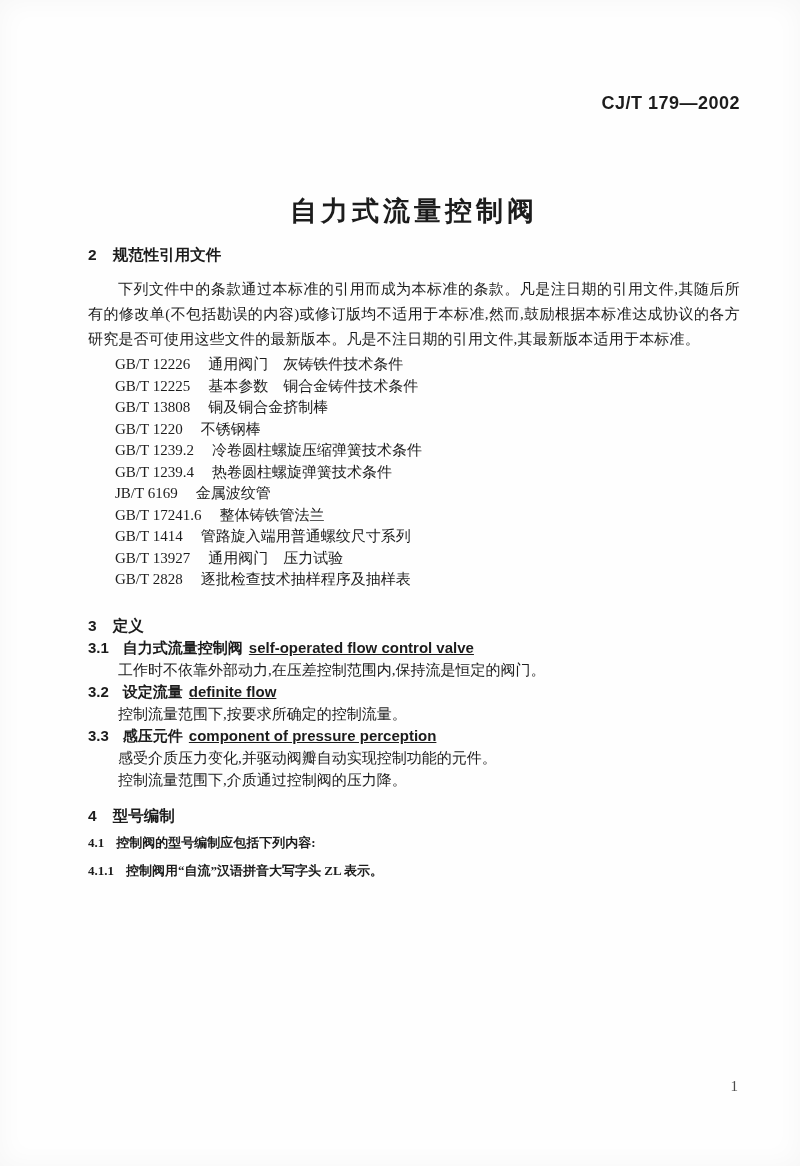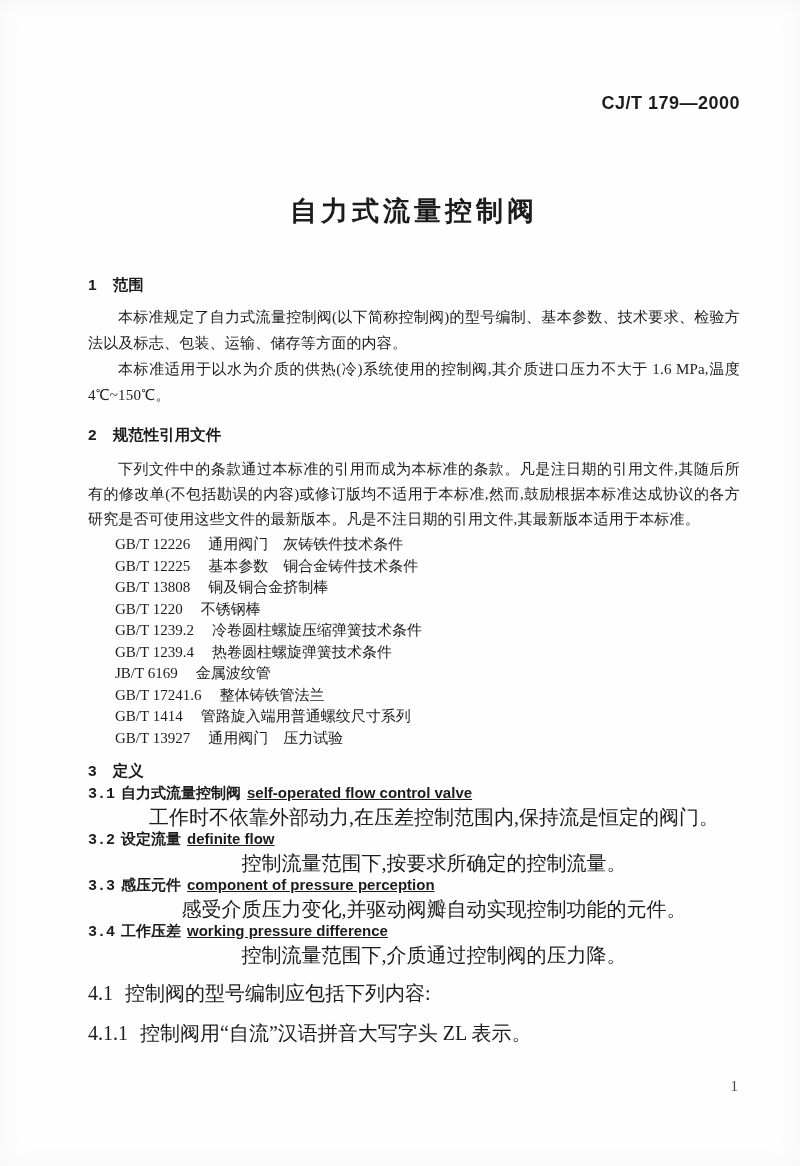--- a/index.html
+++ b/index.html
@@ -35,21 +35,21 @@
   }
   .sec-head {
     font-family: "Liberation Sans", sans-serif;
     font-weight: 700;
     font-size: 15.5px;
     line-height: 22px;
   }
   .sec-head .num { margin-right: 16px; }
   #sec1 .sec-head { margin-top: 46px; }
   #sec2 .sec-head { margin-top: 16px; }
-  #sec3 .sec-head { margin-top: 11px; }
+  #sec3 .sec-head { margin-top: 24px; }
   #sec4 .sec-head { margin-top: 14px; }
   .para {
     margin: 8px 0 0 0;
     font-size: 15px;
     line-height: 26px;
     text-align: justify;
     text-indent: 2em;
     letter-spacing: 0.2px;
   }
   .para + .para { margin-top: 0; }
@@ -62,75 +62,69 @@
     font-size: 15px;
     line-height: 23px;
     text-indent: 2em;
   }
   .def-head {
     font-family: "Liberation Sans", sans-serif;
     font-weight: 700;
     font-size: 15px;
     line-height: 22px;
   }
-  .def-head .def-num { font-family: Liberation Mono, monospace; margin-right: 6px; }
+  .def-head .def-num { font-family: Liberation Sans, sans-serif; margin-right: 14px; }
   .def-head .def-en { margin-left: 6px; text-decoration: underline; }
   .def-body {
-    font-size: 20px;
+    font-size: 15px;
     line-height: 22px;
     text-indent: 2em;
-    text-align: center;
   }
   .model-item {
-    margin-top: 15px;
-    font-size: 20px;
+    margin-top: 3px;
+    font-size: 13px;
     line-height: 25px;
+    font-weight: bold;
   }
   .model-num { margin-right: 12px; }
   .page-num {
     position: absolute;
     top: 1078px;
     right: 62px;
     font-size: 15px;
     color: #4a4a4a;
   }
 </style>
 </head>
 <body>
 
 <div class="page">
 
-  <div class="std-code">CJ/T 179—2000</div>
+  <div class="std-code">CJ/T 179—2002</div>
 
   <div class="doc-title">自力式流量控制阀</div>
 
-  <div id="sec1">
-    <div class="sec-head">
-      <span class="num">1</span><span>范围</span>
-    </div>
-    <p class="para">本标准规定了自力式流量控制阀(以下简称控制阀)的型号编制、基本参数、技术要求、检验方法以及标志、包装、运输、储存等方面的内容。</p>
-    <p class="para">本标准适用于以水为介质的供热(冷)系统使用的控制阀,其介质进口压力不大于 1.6 MPa,温度4℃~150℃。</p>
-  </div>
 
   <div id="sec2">
     <div class="sec-head">
       <span class="num">2</span><span>规范性引用文件</span>
     </div>
     <p class="para">下列文件中的条款通过本标准的引用而成为本标准的条款。凡是注日期的引用文件,其随后所有的修改单(不包括勘误的内容)或修订版均不适用于本标准,然而,鼓励根据本标准达成协议的各方研究是否可使用这些文件的最新版本。凡是不注日期的引用文件,其最新版本适用于本标准。</p>
     <div class="ref-list">
       <div class="ref-item"><span class="ref-code">GB/T 12226</span><span>通用阀门　灰铸铁件技术条件</span></div>
       <div class="ref-item"><span class="ref-code">GB/T 12225</span><span>基本参数　铜合金铸件技术条件</span></div>
       <div class="ref-item"><span class="ref-code">GB/T 13808</span><span>铜及铜合金挤制棒</span></div>
       <div class="ref-item"><span class="ref-code">GB/T 1220</span><span>不锈钢棒</span></div>
       <div class="ref-item"><span class="ref-code">GB/T 1239.2</span><span>冷卷圆柱螺旋压缩弹簧技术条件</span></div>
       <div class="ref-item"><span class="ref-code">GB/T 1239.4</span><span>热卷圆柱螺旋弹簧技术条件</span></div>
       <div class="ref-item"><span class="ref-code">JB/T 6169</span><span>金属波纹管</span></div>
       <div class="ref-item"><span class="ref-code">GB/T 17241.6</span><span>整体铸铁管法兰</span></div>
       <div class="ref-item"><span class="ref-code">GB/T 1414</span><span>管路旋入端用普通螺纹尺寸系列</span></div>
       <div class="ref-item"><span class="ref-code">GB/T 13927</span><span>通用阀门　压力试验</span></div>
+      <div class="ref-item"><span class="ref-code">GB/T 2828</span><span>逐批检查技术抽样程序及抽样表</span></div>
     </div>
   </div>
 
   <div id="sec3">
     <div class="sec-head">
       <span class="num">3</span><span>定义</span>
     </div>
 
     <div>
       <div class="def-head">
@@ -144,28 +138,28 @@
       </div>
       <div class="def-body">控制流量范围下,按要求所确定的控制流量。</div>
     </div>
     <div>
       <div class="def-head">
         <span class="def-num">3.3</span><span>感压元件</span><span class="def-en">component of pressure perception</span>
       </div>
       <div class="def-body">感受介质压力变化,并驱动阀瓣自动实现控制功能的元件。</div>
     </div>
     <div>
-      <div class="def-head">
-        <span class="def-num">3.4</span><span>工作压差</span><span class="def-en">working pressure difference</span>
-      </div>
       <div class="def-body">控制流量范围下,介质通过控制阀的压力降。</div>
     </div>
   </div>
 
   <div id="sec4">
+    <div class="sec-head">
+      <span class="num">4</span><span>型号编制</span>
+    </div>
     <div class="model-item">
       <span class="model-num">4.1</span><span>控制阀的型号编制应包括下列内容:</span>
     </div>
     <div class="model-item">
       <span class="model-num">4.1.1</span><span>控制阀用“自流”汉语拼音大写字头 ZL 表示。</span>
     </div>
   </div>
 
   <div class="page-num">1</div>
 

